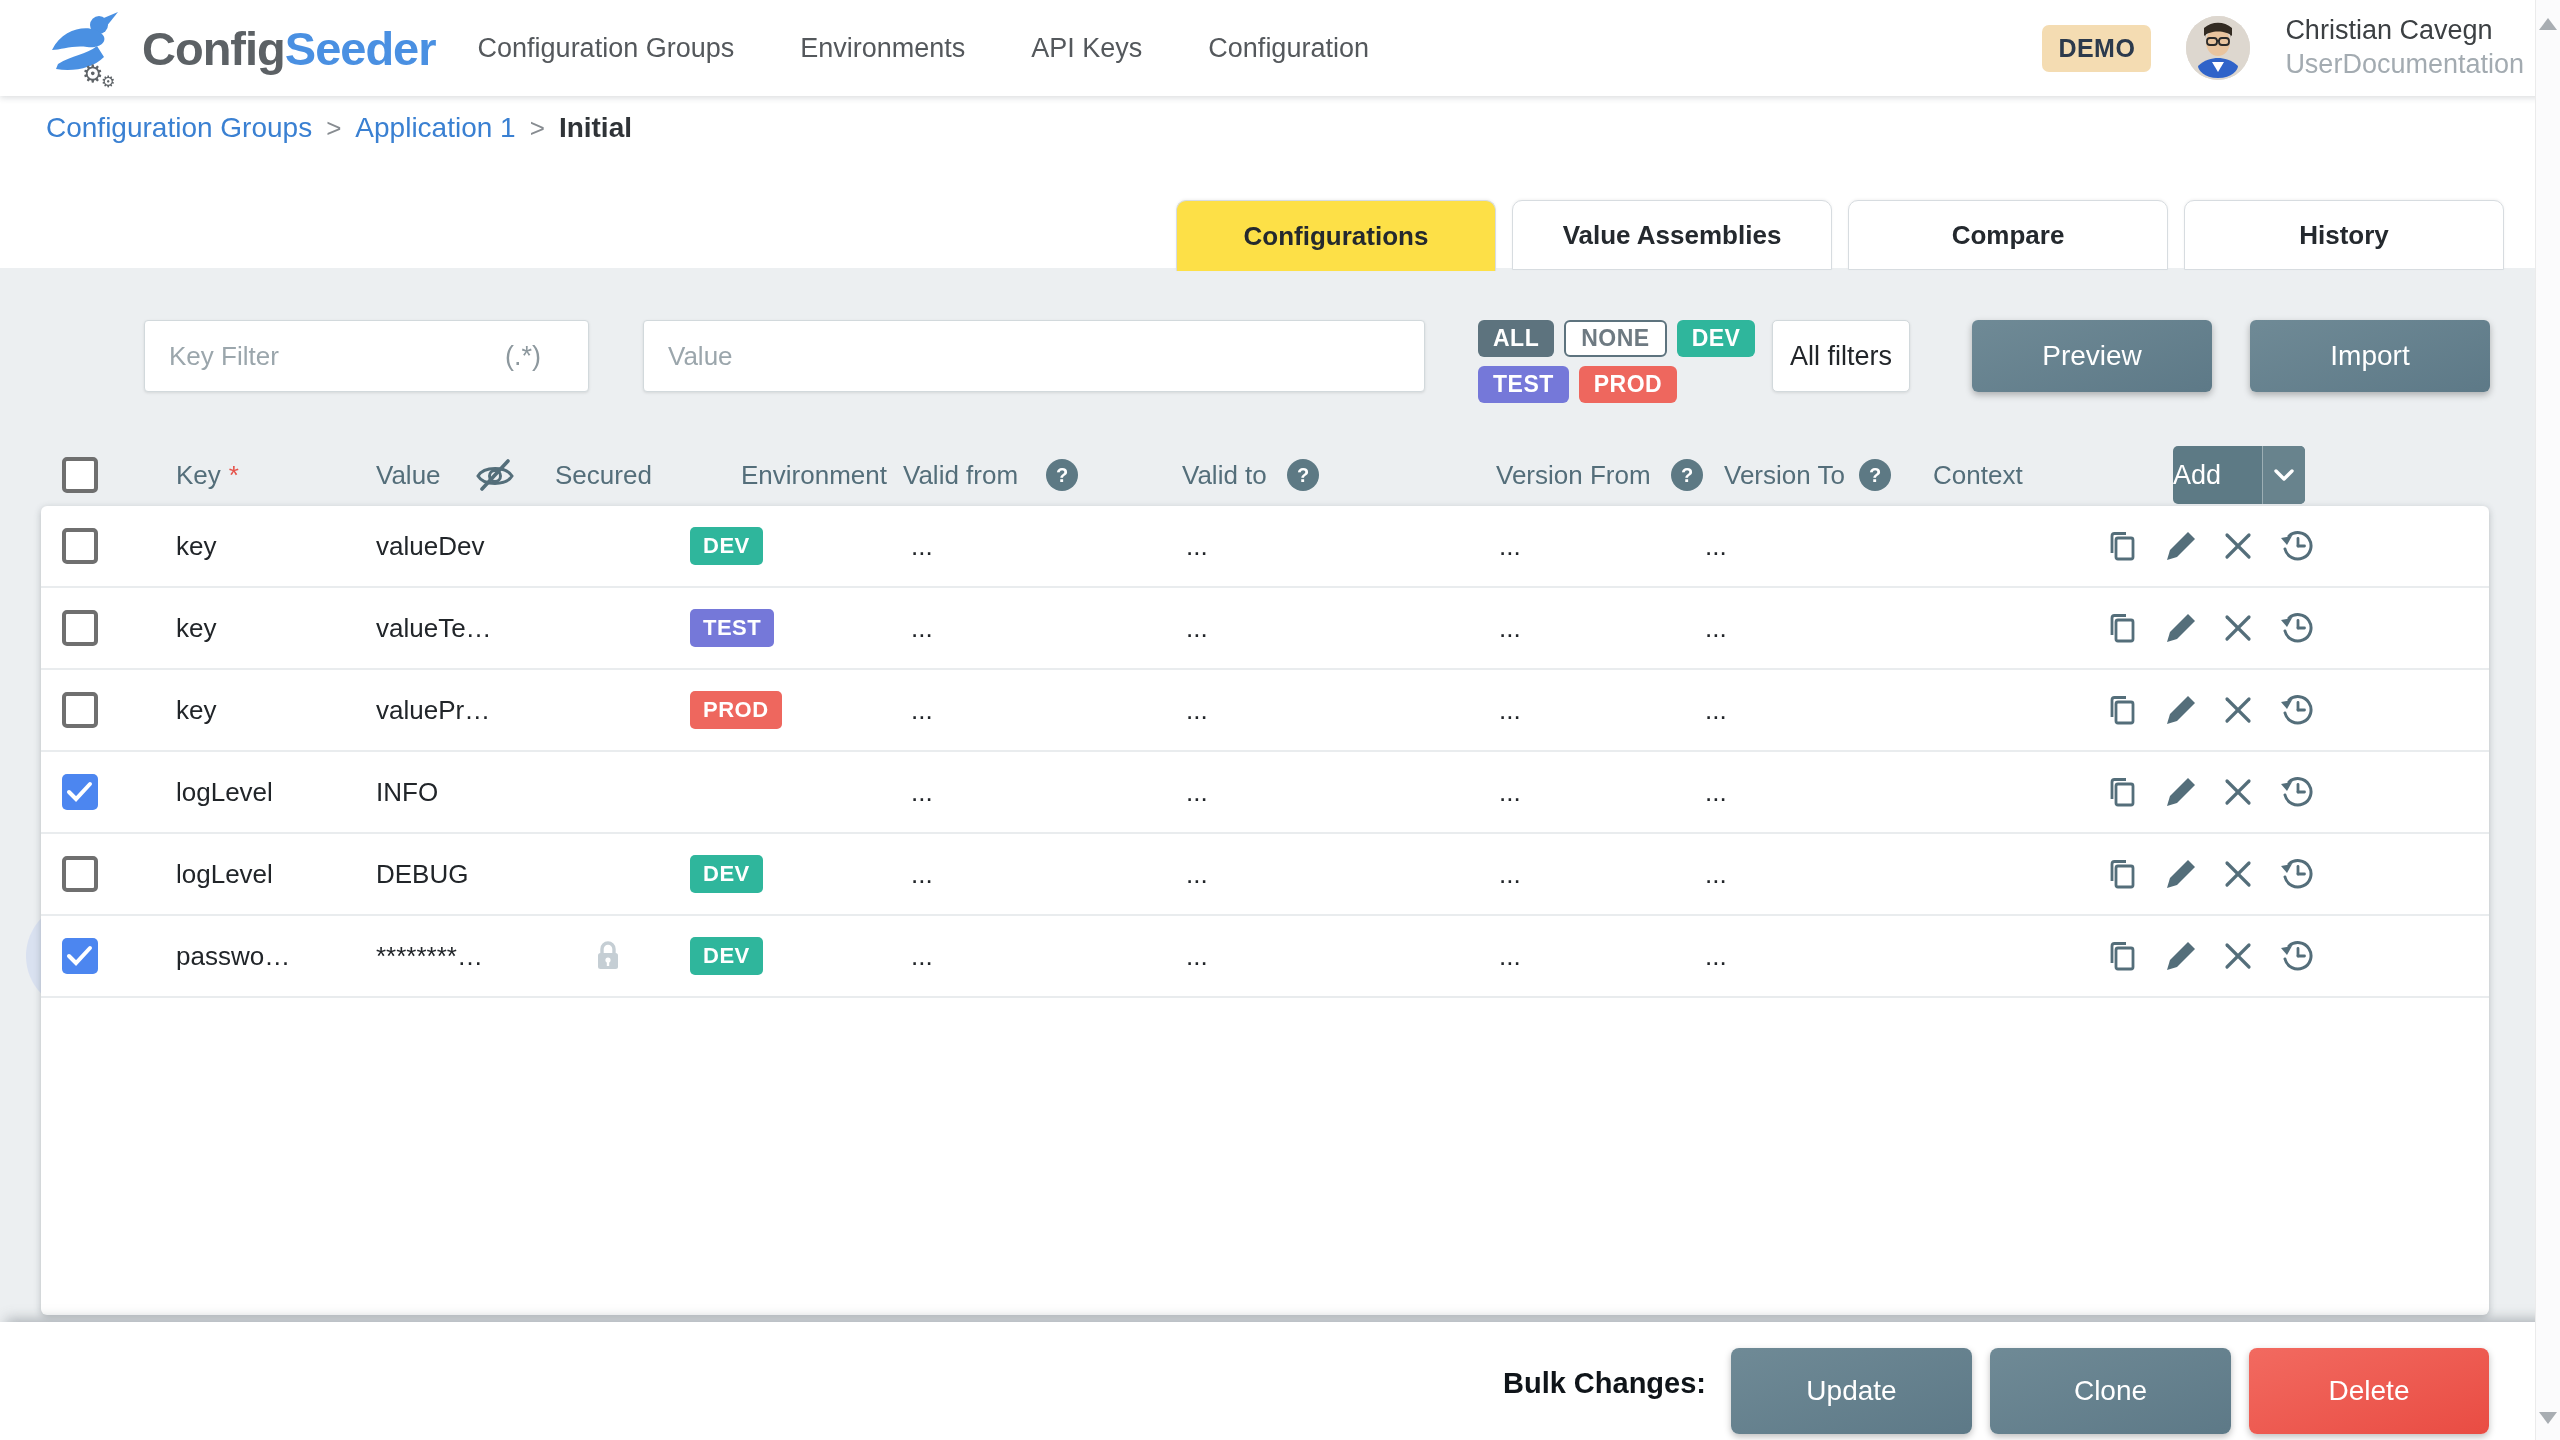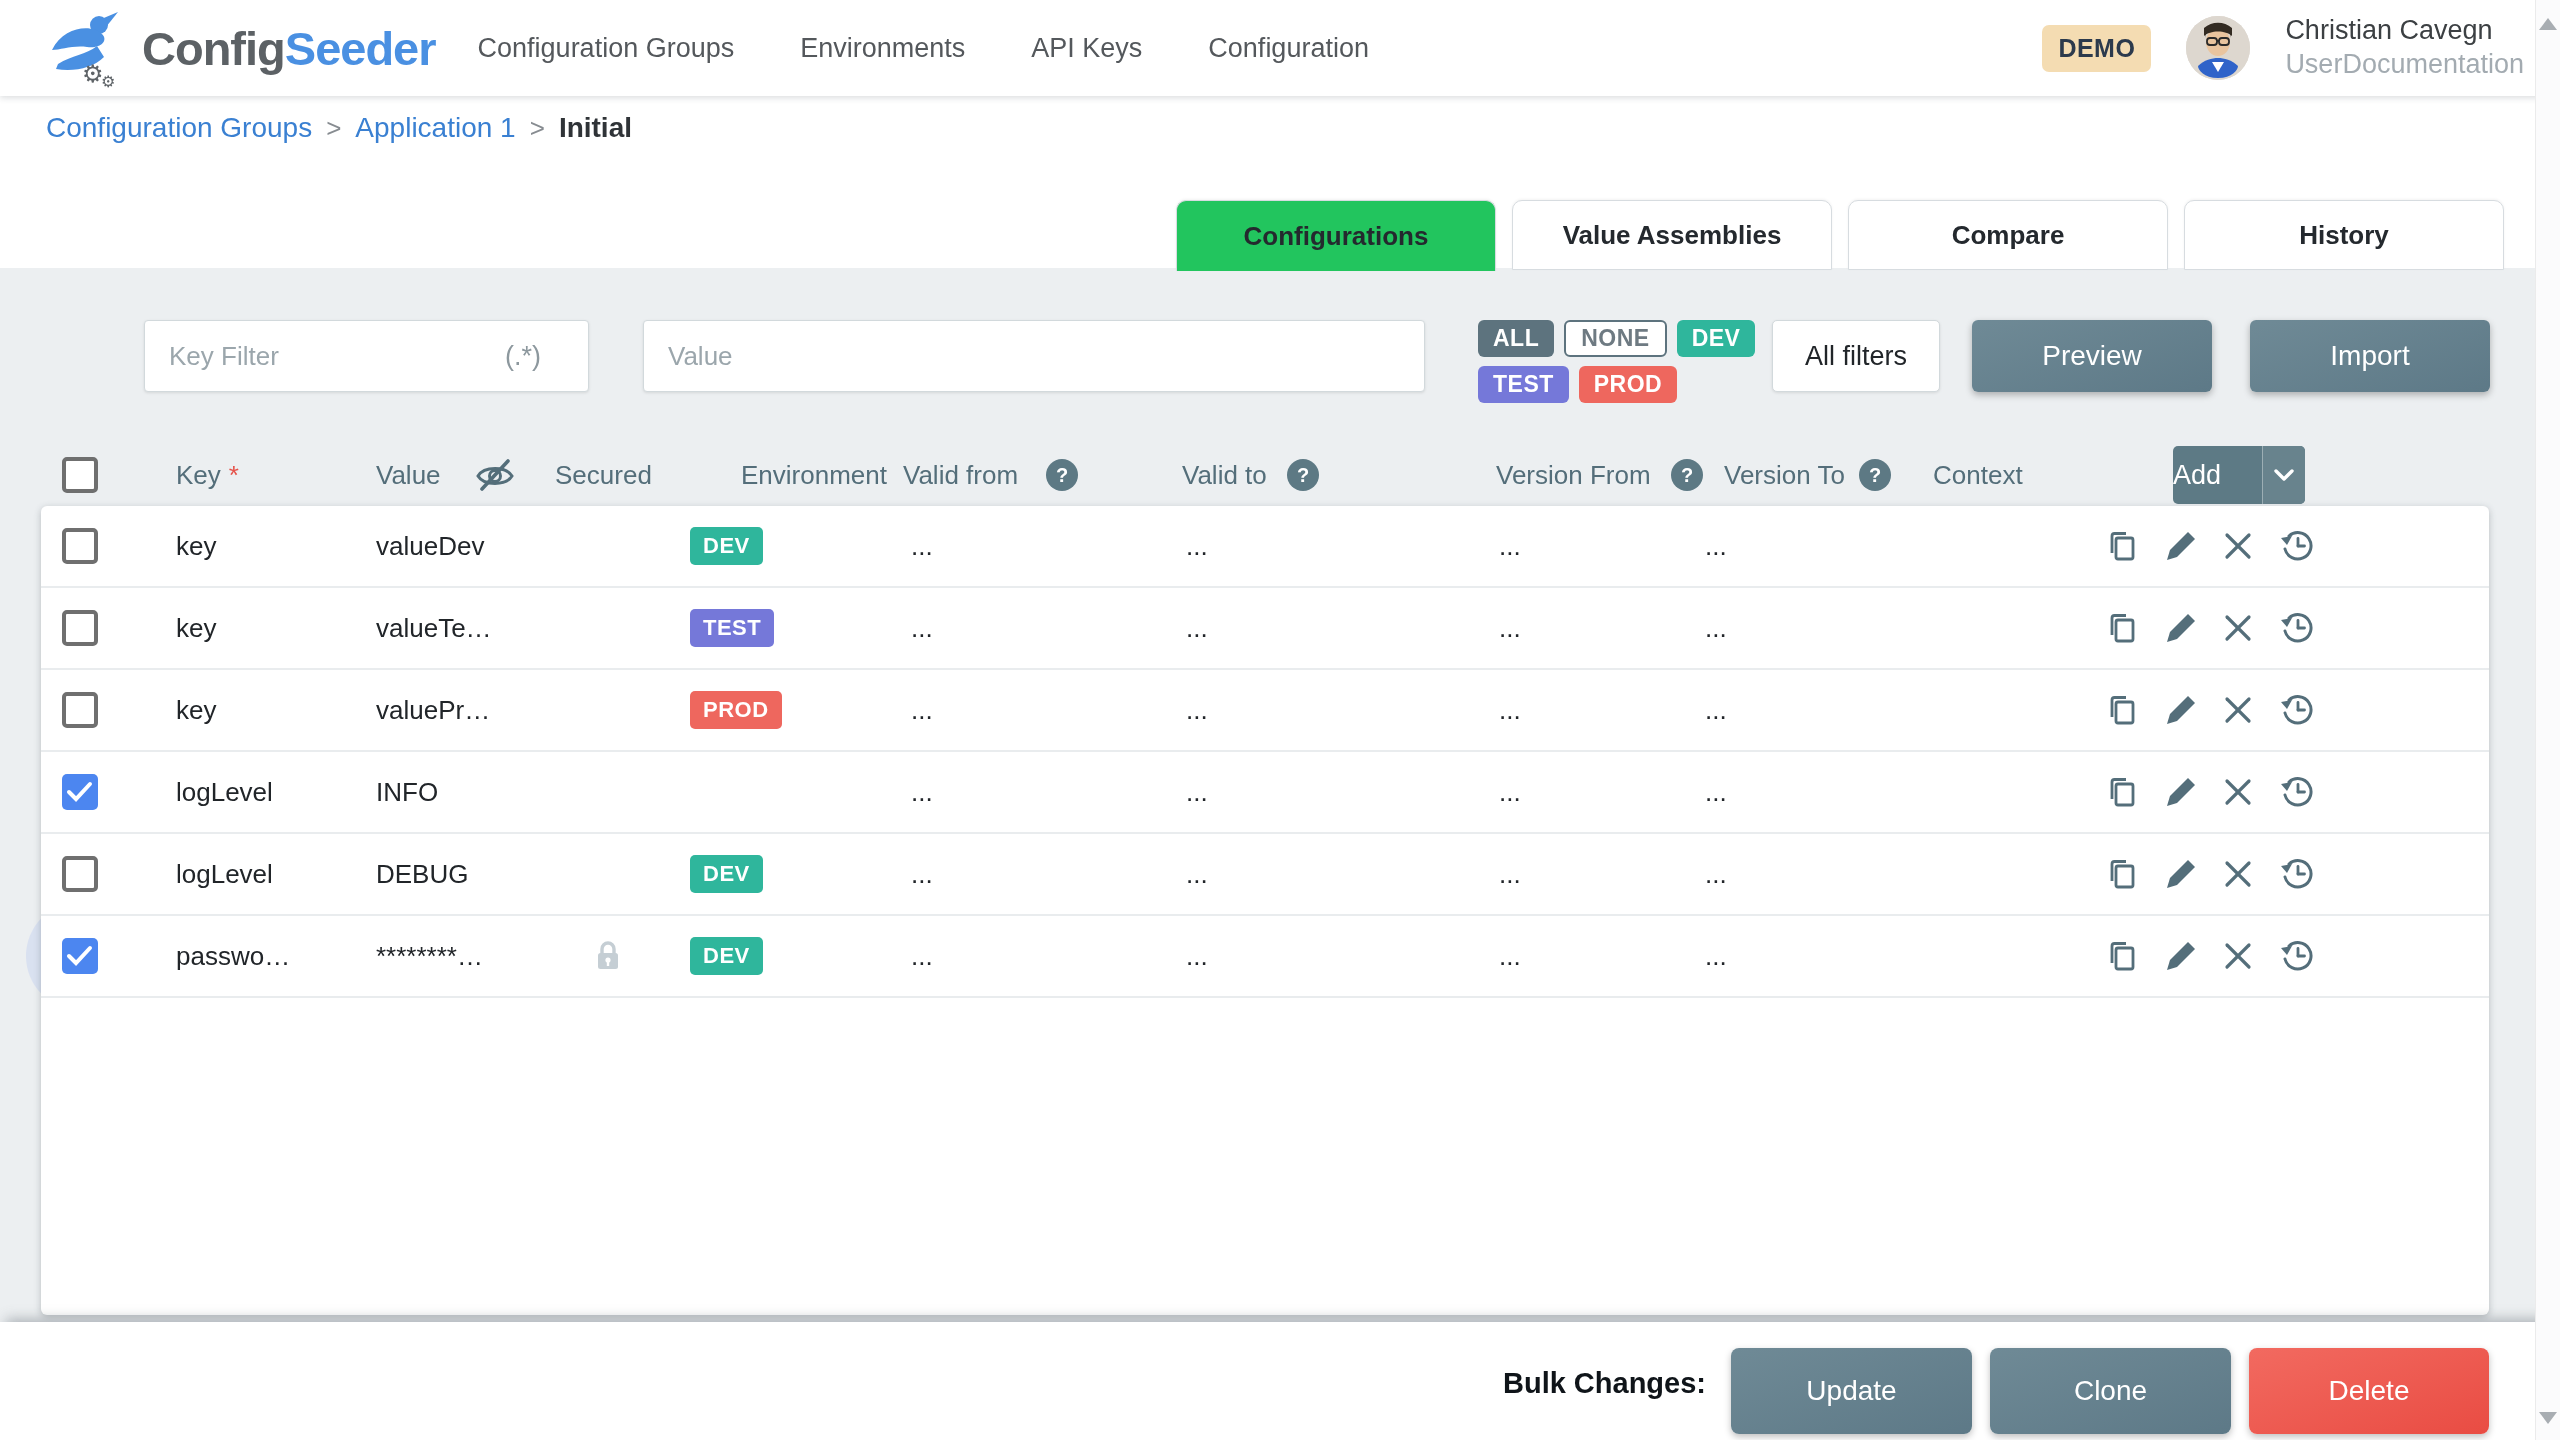--- a/index.html
+++ b/index.html
@@ -29,39 +29,39 @@
   .breadcrumb{margin-left:46px;font-size:28px;display:flex;align-items:center;gap:14px;}
   .breadcrumb .lnk{color:#3a80d2;cursor:pointer;}
   .breadcrumb .sep{color:#878c91;font-size:26px;}
   .breadcrumb .cur{color:#2f3337;font-weight:700;}
 
   
   .tab-bar{position:absolute;left:1176px;top:200px;display:flex;gap:16px;z-index:3;}
   .tab{width:318px;height:68px;background:#fff;border:1px solid #d7dce0;border-radius:10px 10px 0 0;
        display:flex;align-items:center;justify-content:center;font-size:26px;font-weight:600;
        color:#24292e;box-shadow:0 -1px 3px rgba(0,0,0,.05);cursor:pointer;}
-  .tab.active{background:#22c55e;height:70px;border-bottom:none;}
+  .tab.active{background:#fde047;height:70px;border-bottom:none;}
 
   
   .content{position:absolute;left:0;top:268px;width:2560px;height:1054px;background:#eceff1;z-index:1;}
 
   .text-input{position:absolute;top:52px;height:72px;background:#fff;border:1px solid #d2d9dc;border-radius:4px;
               box-shadow:0 1px 3px rgba(0,0,0,.10);font-size:26px;color:#212529;padding:0 24px;box-sizing:border-box;
               font-family:inherit;}
   .text-input::placeholder{color:#9ba6ac;}
   .input-hint{position:absolute;top:52px;height:72px;line-height:72px;font-size:27px;color:#8d989e;pointer-events:none;}
 
   .chips{position:absolute;left:1478px;top:52px;display:flex;flex-direction:column;gap:9px;}
   .chip-row{display:flex;gap:10px;}
   .chip{height:37px;padding:0 15px;border-radius:6px;display:inline-flex;align-items:center;
         font-size:23px;font-weight:700;color:#fff;letter-spacing:.5px;cursor:pointer;}
   .chip.outline{background:#fff;border:2px solid #5d737e;color:#6e7a82;height:33px;}
 
   .btn{border:none;cursor:pointer;font-family:inherit;}
-  .all-filters-btn{position:absolute;left:1772px;top:52px;width:168px;height:72px;background:#fff;
+  .all-filters-btn{position:absolute;left:1772px;top:52px;width:138px;height:72px;background:#fff;
                    border:1px solid #d2d9dc;border-radius:5px;font-size:27px;color:#212529;
                    box-shadow:0 1px 3px rgba(0,0,0,.10);text-align:center;}
   .slate-btn{background:linear-gradient(160deg,#6f8a96,#5d7987);color:#fff;border-radius:6px;
              font-size:28px;box-shadow:0 3px 7px rgba(0,0,0,.28);}
   .preview-btn{position:absolute;left:1972px;top:52px;width:240px;height:72px;}
   .import-btn{position:absolute;left:2250px;top:52px;width:240px;height:72px;}
 
   
   .table-header{position:absolute;left:41px;top:176px;width:2448px;height:62px;font-size:26px;color:#546e7a;}
   .table-header .hcell{position:absolute;top:0;height:62px;line-height:62px;white-space:nowrap;}

